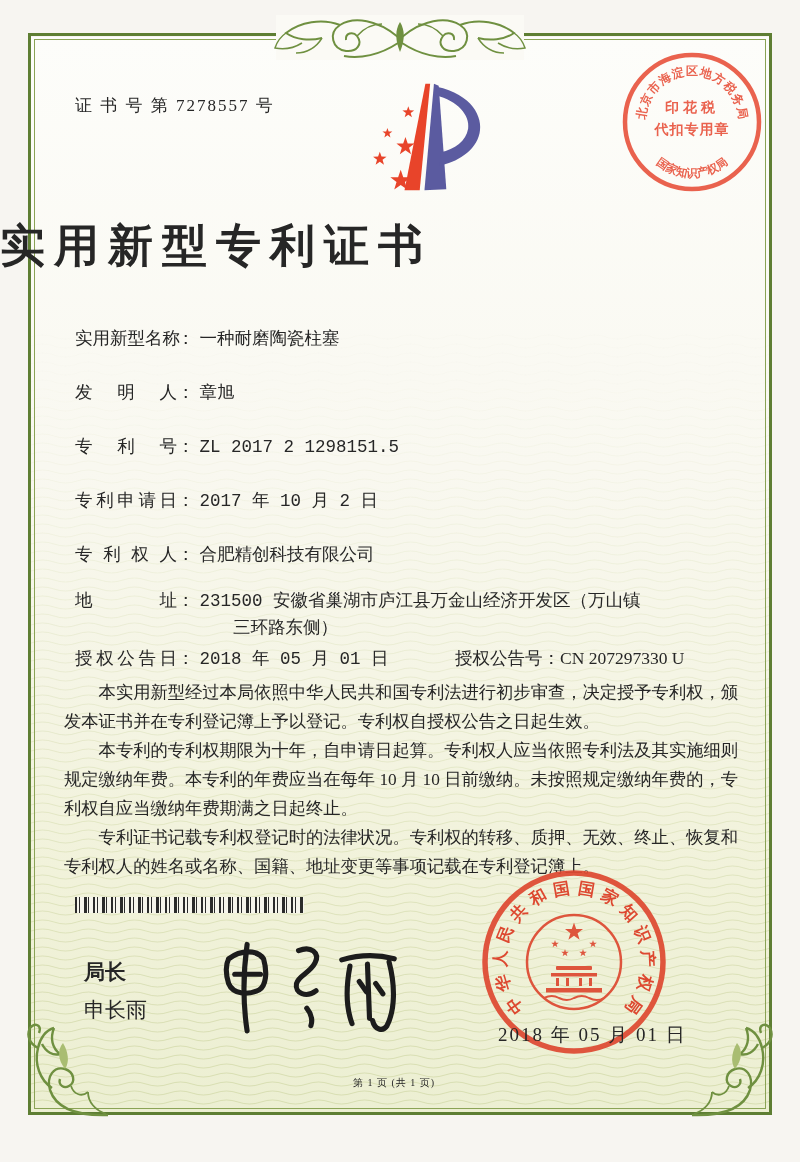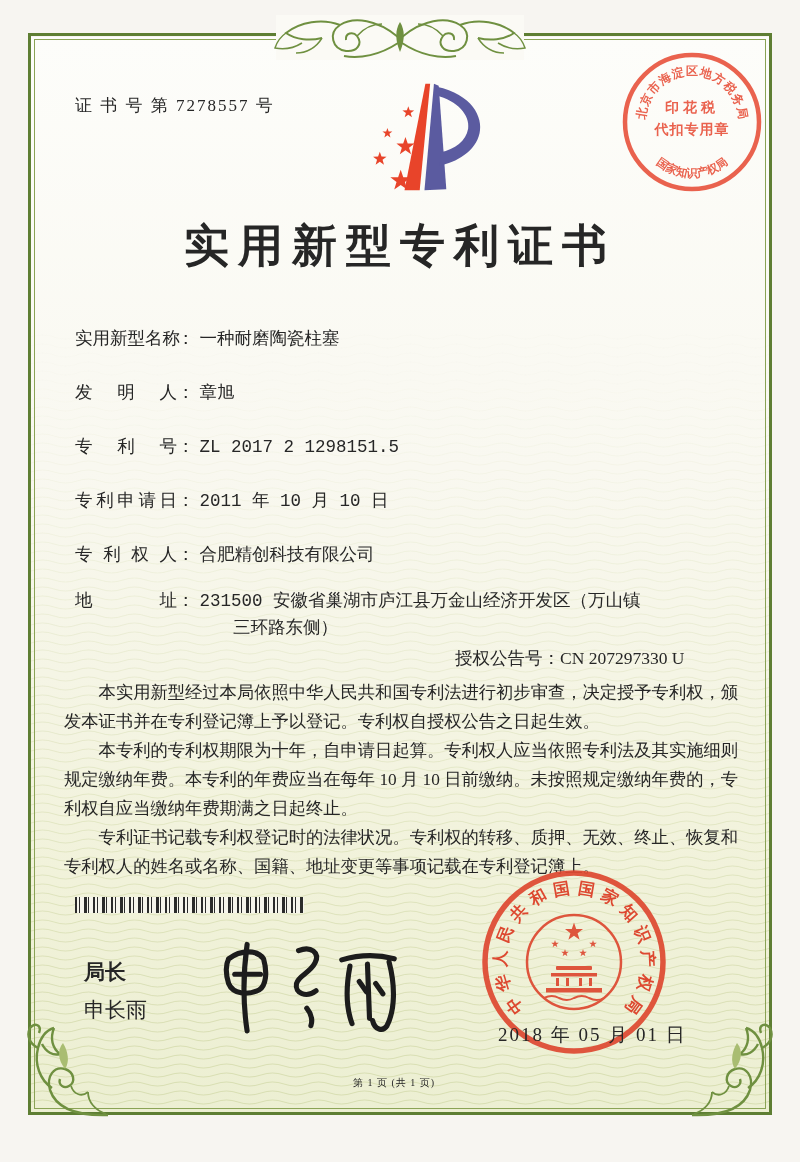--- a/index.html
+++ b/index.html
@@ -8,21 +8,21 @@
   .abs{position:absolute;}
   
   #inner{left:31px;top:37px;width:738px;height:1078px;
          background:linear-gradient(180deg,#fdfdfa 0%,#f9f8f0 40%,#f1f2da 78%,#ecefd2 100%);}
   #frame{left:28px;top:33px;width:738px;height:1076px;border:3px solid #5e7e33;pointer-events:none;}
   #frame:after{content:"";position:absolute;left:3px;top:3px;right:3px;bottom:3px;border:1px solid #8aa355;}
   #waves{left:31px;top:37px;pointer-events:none;}
   
   #cert-no{left:75px;top:94px;font-size:17px;letter-spacing:2px;}
   #logo{left:338px;top:72px;}
-  #title{left:0;top:216px;width:800px;text-align:center;font-size:45px;font-weight:bold;letter-spacing:9px;}
+  #title{left:0;top:216px;width:800px;font-size:45px;font-weight:bold;letter-spacing:9px;}
   
   #tax-stamp{left:616px;top:46px;opacity:.9;}
   
   .frow{position:absolute;left:75px;font-size:17.5px;white-space:nowrap;font-family:Liberation Mono, monospace;}
   .flabel{display:inline-block;width:102px;text-align:justify;text-align-last:justify;vertical-align:bottom;}
   .fvalue{margin-left:5px;}
   #addr2{position:absolute;left:233px;top:615px;font-size:17.5px;}
   #grant-no{position:absolute;left:455px;top:646px;font-size:17.5px;white-space:nowrap;text-align:center;}
   
   #paras{left:64px;top:678px;width:674px;font-size:17.3px;line-height:29px;text-align:justify;}
@@ -218,29 +218,32 @@
   <div class="frow" style="top:326px">
     <span class="flabel">实用新型名称</span><span>：</span><span class="fvalue">一种耐磨陶瓷柱塞</span>
   </div>
   <div class="frow" style="top:380px">
     <span class="flabel">发明人</span><span>：</span><span class="fvalue">章旭</span>
   </div>
   <div class="frow" style="top:434px">
     <span class="flabel">专利号</span><span>：</span><span class="fvalue">ZL 2017 2 1298151.5</span>
   </div>
   <div class="frow" style="top:488px">
-    <span class="flabel">专利申请日</span><span>：</span><span class="fvalue">2011 年 10 月 10 日</span>
+    <span class="flabel">专利申请日</span><span>：</span><span class="fvalue">2017 年 10 月 2 日</span>
   </div>
   <div class="frow" style="top:542px">
     <span class="flabel">专利权人</span><span>：</span><span class="fvalue">合肥精创科技有限公司</span>
   </div>
   <div class="frow" style="top:588px">
     <span class="flabel">地址</span><span>：</span><span class="fvalue">231500 安徽省巢湖市庐江县万金山经济开发区（万山镇</span>
   </div>
   <div id="addr2">三环路东侧）</div>
+  <div class="frow" style="top:646px">
+    <span class="flabel">授权公告日</span><span>：</span><span class="fvalue">2018 年 05 月 01 日</span>
+  </div>
   <div id="grant-no">
     <span>授权公告号</span><span>：</span><span>CN 207297330 U</span>
   </div>
 
   <div class="abs" id="paras">
     <p>本实用新型经过本局依照中华人民共和国专利法进行初步审查，决定授予专利权，颁发本证书并在专利登记簿上予以登记。专利权自授权公告之日起生效。</p>
     <p>本专利的专利权期限为十年，自申请日起算。专利权人应当依照专利法及其实施细则规定缴纳年费。本专利的年费应当在每年 10 月 10 日前缴纳。未按照规定缴纳年费的，专利权自应当缴纳年费期满之日起终止。</p>
     <p>专利证书记载专利权登记时的法律状况。专利权的转移、质押、无效、终止、恢复和专利权人的姓名或名称、国籍、地址变更等事项记载在专利登记簿上。</p>
   </div>
 

